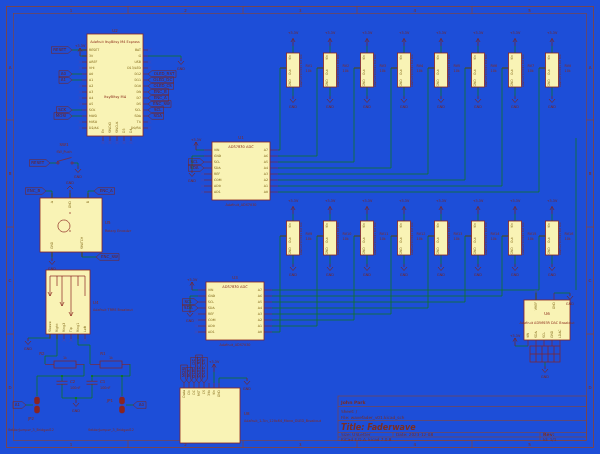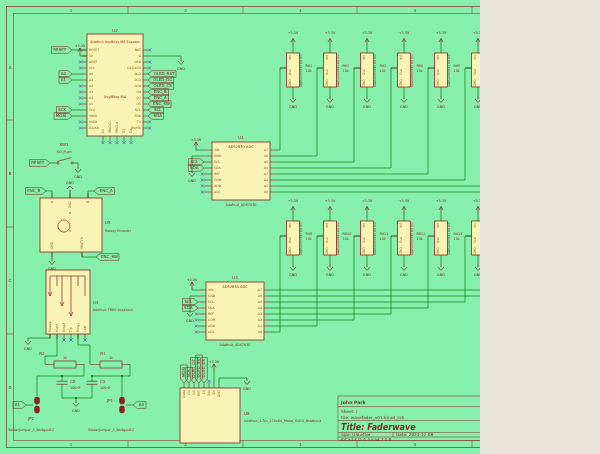--- a/index.html
+++ b/index.html
@@ -1,16 +1,16 @@
 <!DOCTYPE html>
 <html><head>
 <meta charset="utf-8">
 <style>
   html,body{margin:0;padding:0;background:#e8e4da;font-family:"DejaVu Sans",sans-serif;}
-  #stage{width:480px;height:454px;background:#86efac;position:relative;overflow:hidden;}
+  #stage{width:600px;height:454px;background:#1d4ed8;position:relative;overflow:hidden;}
   svg{display:block;}
   text{font-family:"DejaVu Sans",sans-serif;}
   .body{fill:#f9f3b5;stroke:#8a2420;stroke-width:0.8;}
   .wire{stroke:#107c10;stroke-width:0.7;fill:none;}
   .stub{stroke:#8a2420;stroke-width:0.6;fill:none;}
   .pin{font-size:3.2px;fill:#7d6414;}
   .tinyrot{font-size:2.7px;fill:#8a2a1a;}
   .ref{font-size:4px;fill:#8a2a1a;}
   .val{font-size:3.4px;fill:#8a2a1a;}
   .ctr{font-size:3.6px;fill:#8a2a1a;}

